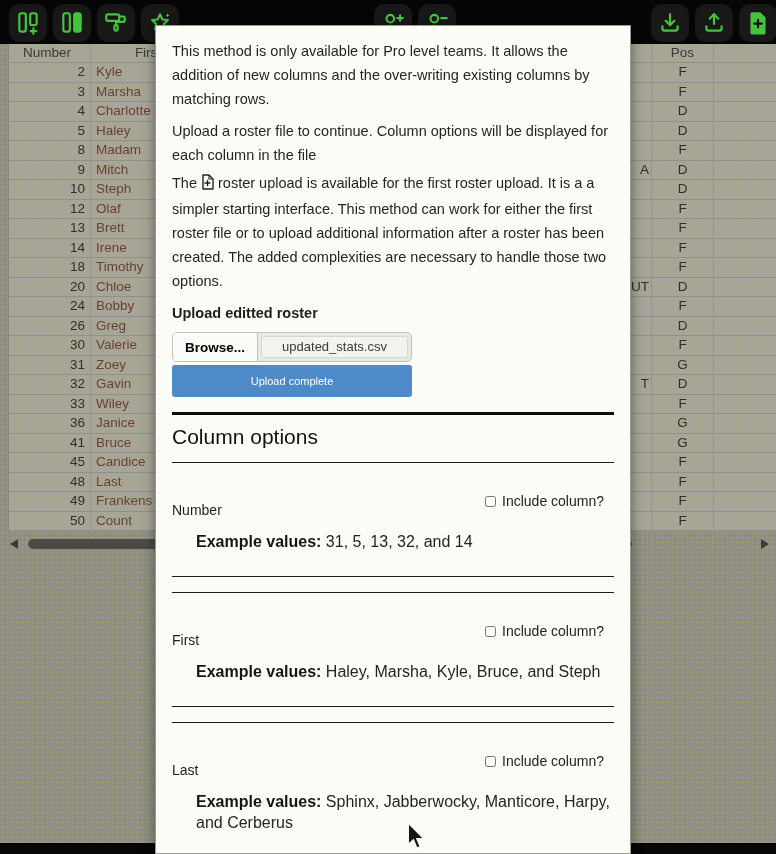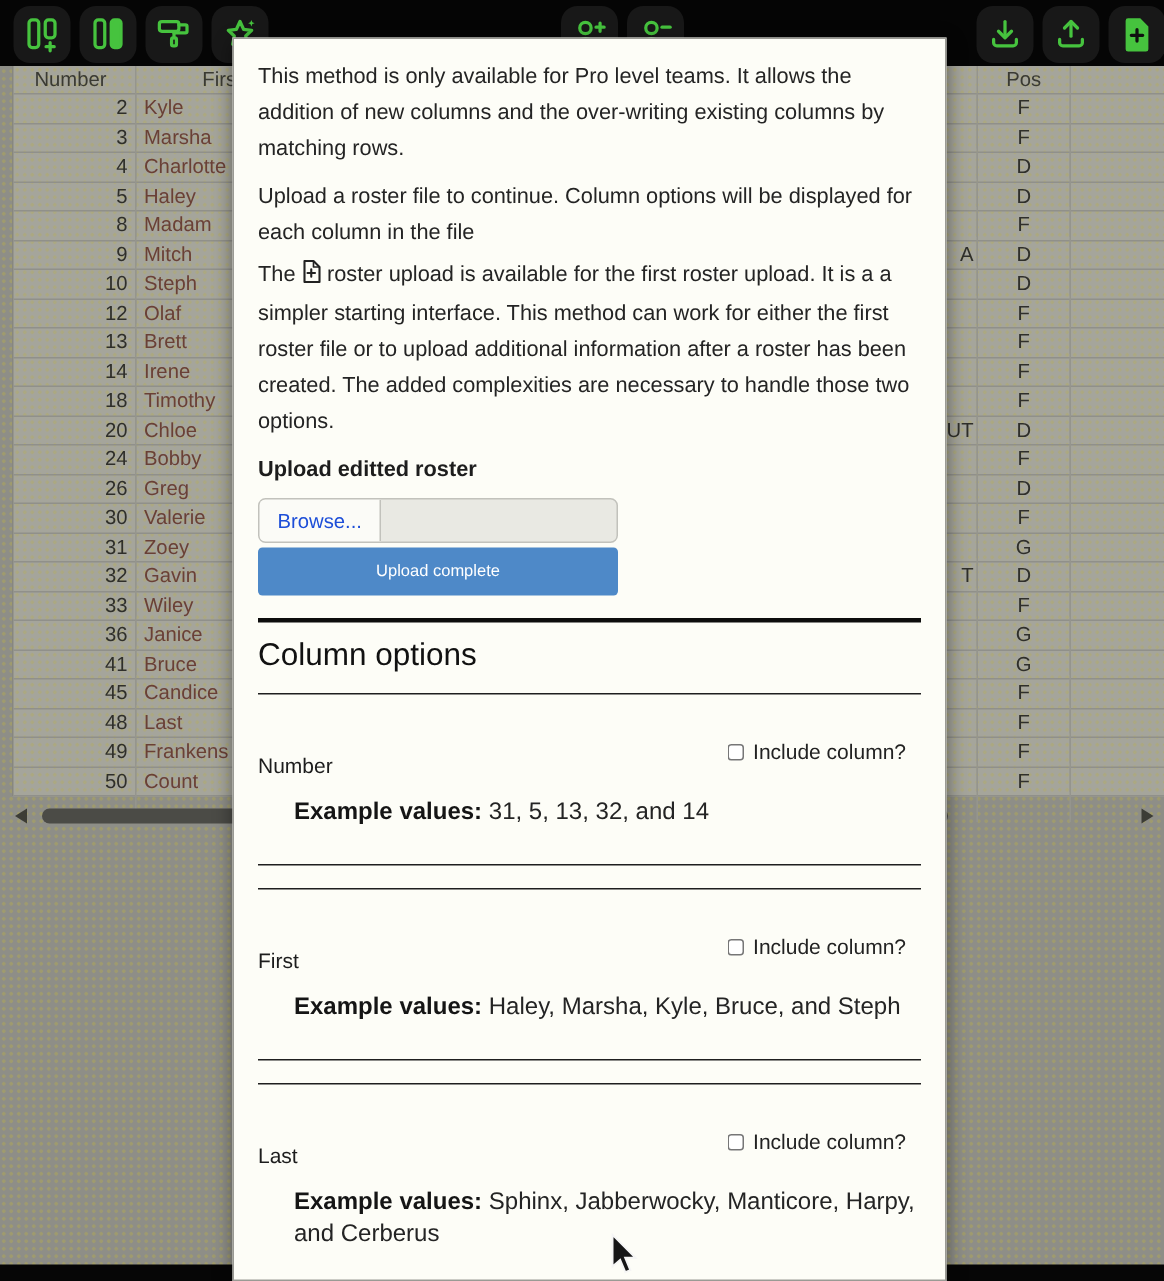--- a/index.html
+++ b/index.html
@@ -45,21 +45,21 @@
          overflow:hidden;color:#222;}
   .modal-header{padding:13px 16px 9px 16px;border-bottom:1px solid #dcdcd6;}
   .modal-title{font-size:15.5px;font-weight:bold;color:#1c1c1c;}
   .modal-body{padding:10px 16px 0 16px;font-size:14.5px;line-height:24px;color:#242424;}
   .modal-body p{margin:3px 0 8px 0;}
   .doc-icon-inline{display:inline-block;vertical-align:-2px;margin:0 3px;}
   .upload-label{font-weight:bold;font-size:14.5px;margin:6px 0 7px 0;color:#1d1d1d;}
   .file-input{display:flex;align-items:stretch;width:240px;height:30px;box-sizing:border-box;
               border:1px solid #c2c2bc;border-radius:5px;background:#e9e9e3;overflow:hidden;cursor:pointer;}
   .browse-btn{flex:0 0 auto;background:#fbfbf7;border:none;border-right:1px solid #c2c2bc;
-              font-family:inherit;font-size:13.5px;color:#1d4ed8;padding:0 12px;cursor:pointer;}
+              font-family:inherit;font-size:13.5px;color:#000000;padding:0 12px;cursor:pointer;font-weight:bold;}
   .file-name{flex:1;display:flex;align-items:center;justify-content:center;
              background:#f4f4ee;border:1px solid #d8d8d2;border-radius:3px;margin:3px;
              font-size:13px;color:#3a3a3a;white-space:nowrap;overflow:hidden;}
   .progress{width:240px;height:32px;margin-top:3px;background:#4e89c8;border-radius:3px;
             display:flex;align-items:center;justify-content:center;}
   .progress span{font-size:11px;color:#fff;}
   .thick-hr{border:none;border-top:3px solid #0d0d0d;margin:15px 0 10px 0;}
   .col-options-heading{font-size:21px;font-weight:400;color:#111;margin:0 0 13px 0;}
   .col-section{border-top:1px solid #1f1f1f;border-bottom:1px solid #1f1f1f;
                padding:26px 0 24px 0;margin-bottom:15px;}
@@ -359,20 +359,21 @@
       <p><span>The</span><span class="doc-icon-inline"><svg width="15" height="16" viewBox="0 0 15 16" fill="none" stroke="#222" stroke-width="1.4" stroke-linejoin="round">
               <path d="M3 1h6l4 4v10H3z"></path>
               <path d="M9 1v4h4" stroke-width="1.1"></path>
               <path d="M7.5 6.5v5M5 9h5" stroke-linecap="round"></path>
             </svg></span><span>roster upload is available for the first roster upload. It is a a simpler starting interface. This method can work for either the first roster file or to upload additional information after a roster has been created. The added complexities are necessary to handle those two options.</span></p>
 
       <div class="upload-label">Upload editted roster</div>
 
       <div class="file-input">
         <button class="browse-btn">Browse...</button>
+        <div class="file-name">updated_stats.csv</div>
       </div>
       <div class="progress">
         <span>Upload complete</span>
       </div>
 
       <hr class="thick-hr">
       <div class="col-options-heading">Column options</div>
 
       <div id="column-options-list">
     <div class="col-section">

